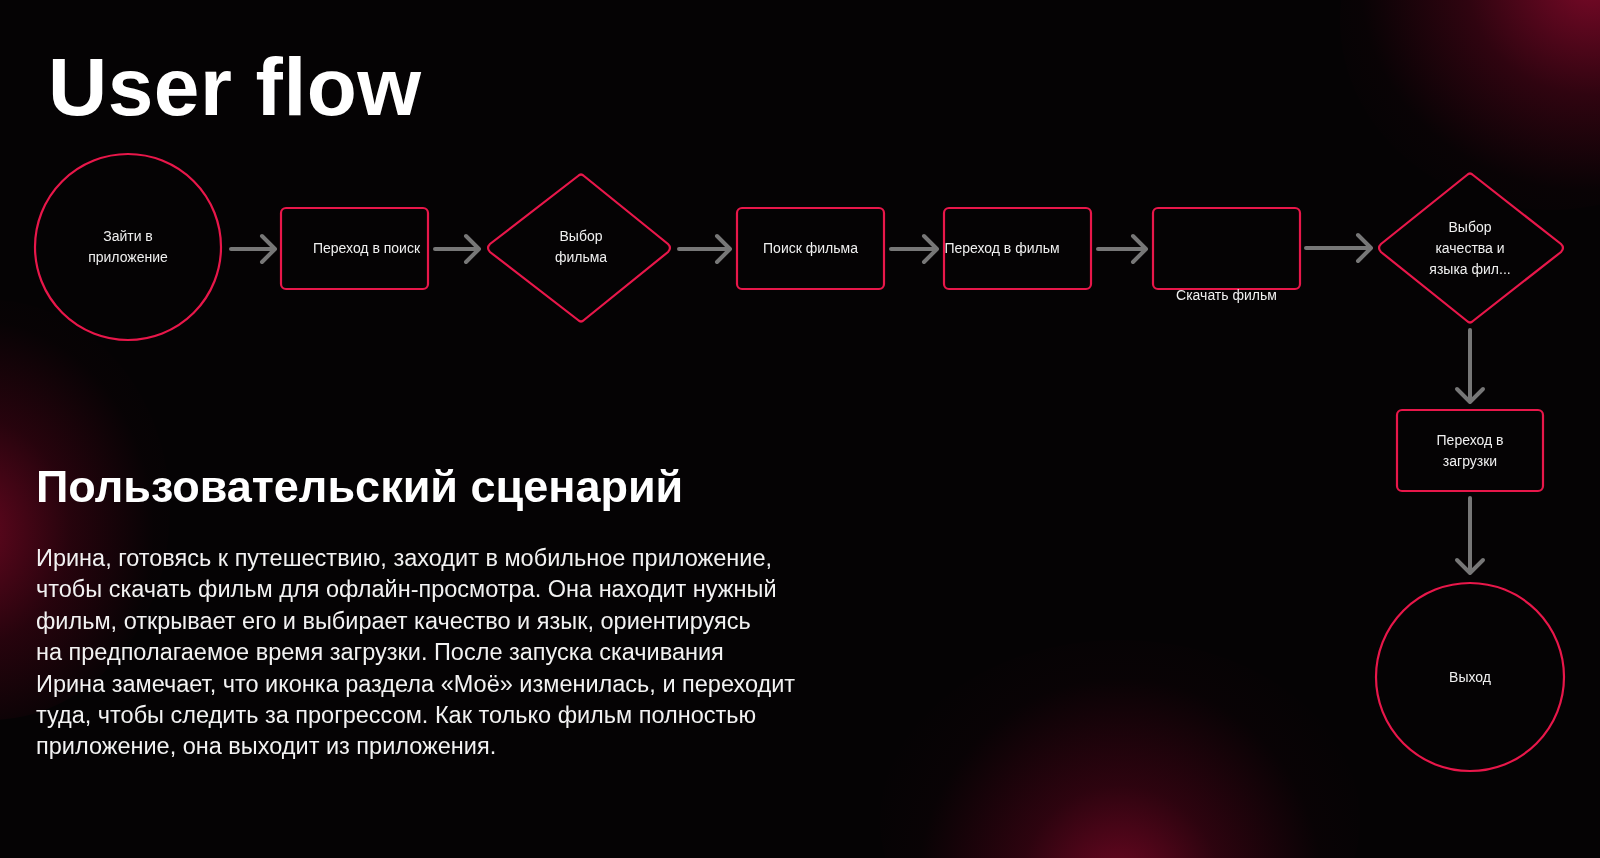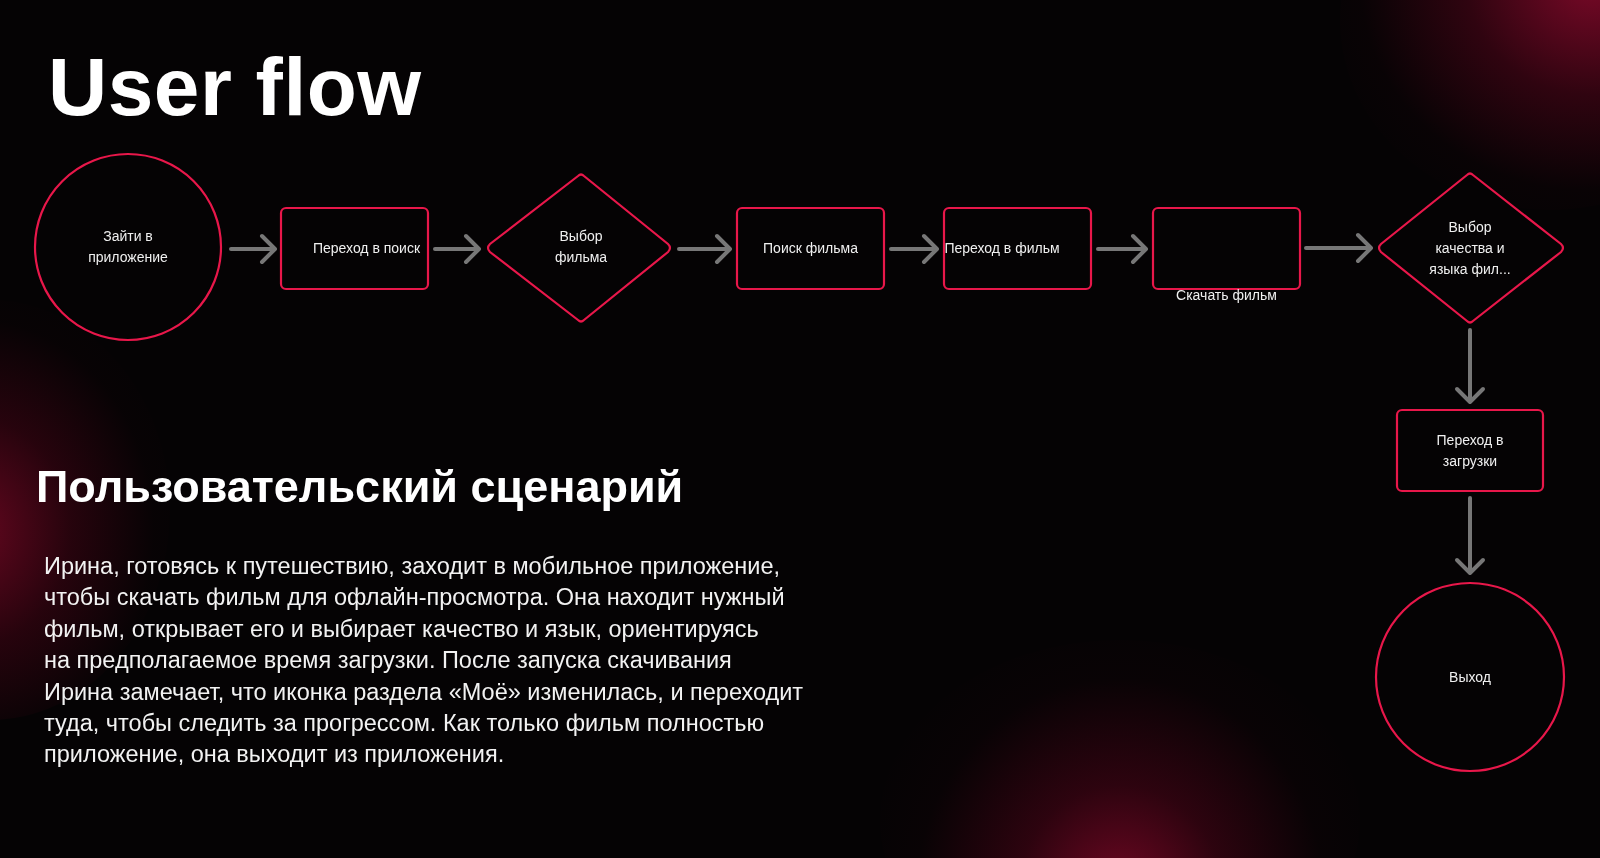--- a/index.html
+++ b/index.html
@@ -25,21 +25,21 @@
 
   .title {
     position: absolute; left: 36px; top: 30px; margin: 12px;
     font-size: 82px; font-weight: 700; letter-spacing: 0.5px; line-height: 1.1;
   }
   .subtitle {
     position: absolute; left: 36px; top: 460px; margin: 0;
     font-size: 45px; font-weight: 700; line-height: 1.2;
   }
   .story {
-    position: absolute; left: 36px; top: 543px; margin: 8px; width: 880px;
+    position: absolute; left: 36px; top: 543px; margin: 0; width: 880px;
   }
   .story-line {
     display: block; font-size: 23.5px; line-height: 31.4px; white-space: nowrap; color: #f2f2f2;
   }
 
   svg.flow { position: absolute; left: 0; top: 0; }
   .node-stroke { fill: #050304; stroke: #e8174a; stroke-width: 2.2; }
   .arrow { stroke: #777777; stroke-width: 4; fill: none; stroke-linecap: round; stroke-linejoin: round; }
 
   .label {

